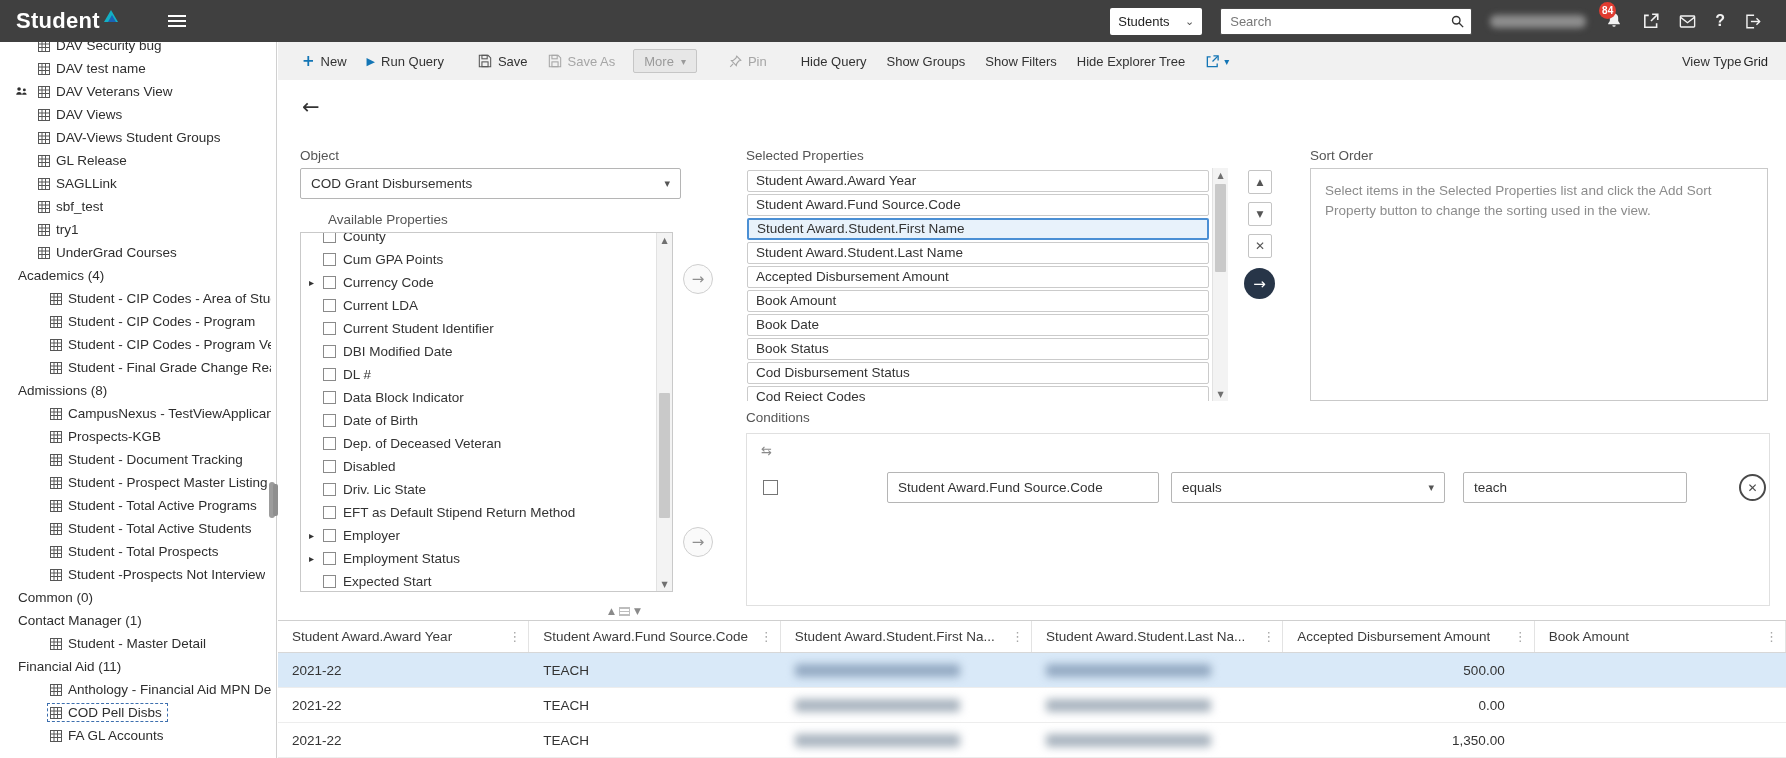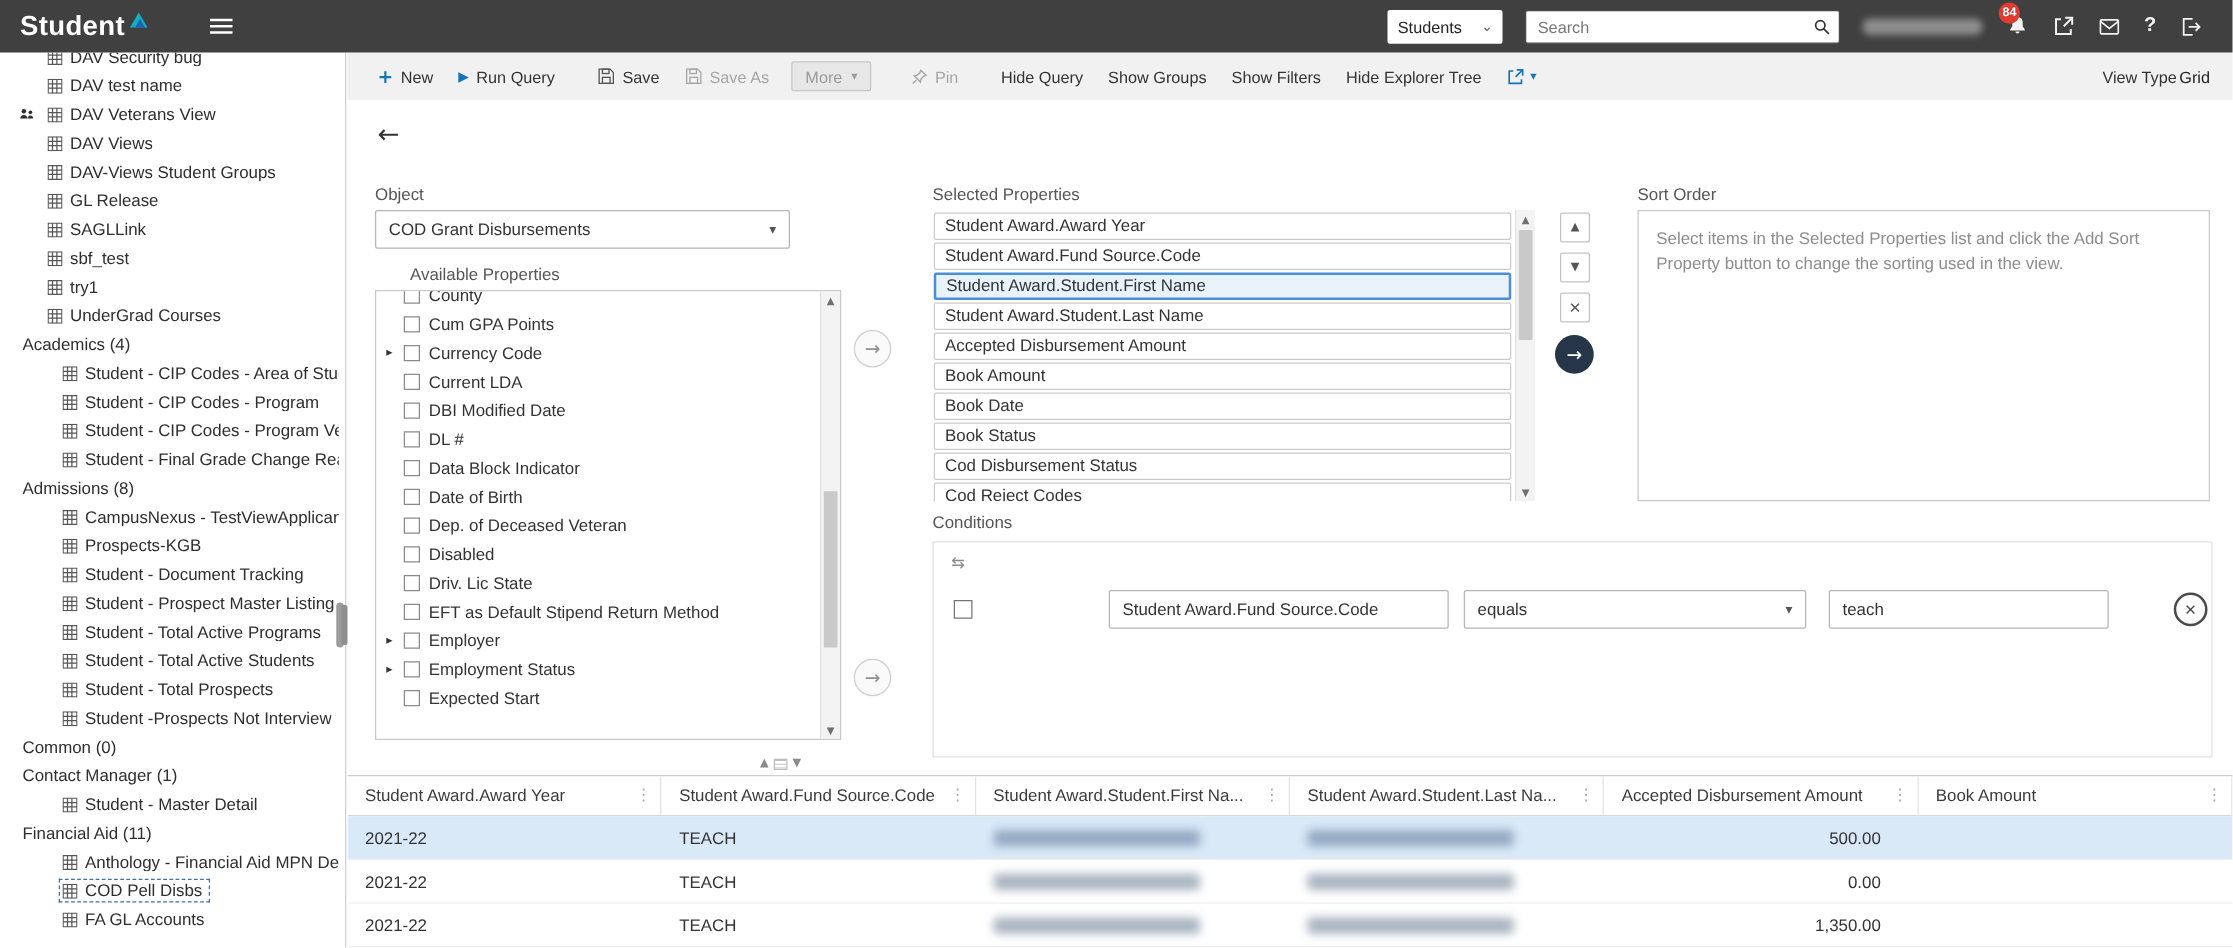--- a/index.html
+++ b/index.html
@@ -75,21 +75,21 @@
   
   .titlebar { position:absolute; left:278px; top:80px; width:1508px; height:54px; background:#fff;
     display:flex; align-items:center; padding-left:24px; }
   .back-arrow { font-size:21px; color:#333; cursor:pointer; margin-right:16px; }
   .page-title { font-size:25px; color:#555; font-weight:400; }
 
   
   .builder { position:absolute; left:278px; top:134px; width:1508px; height:488px; background:#fff; }
   .sec-label { position:absolute; font-size:13.5px; color:#555; }
   .obj-label { left:22px; top:14px; }
-  .object-select { position:absolute; left:22px; top:34px; width:332px; height:31px; border:1px solid #b5b5b5;
+  .object-select { position:absolute; left:22px; top:34px; width:381px; height:31px; border:1px solid #b5b5b5;
     border-radius:2px; background:#fff; display:flex; align-items:center; justify-content:space-between;
     padding:0 10px; font-size:13.5px; color:#333; cursor:pointer; }
   .object-select .sel-caret { font-size:11px; color:#555; }
   .avail-label { left:36px; top:78px;margin-left:14px; }
   .avail-list { position:absolute; left:22px; top:98px; width:373px; height:360px; border:1px solid #c9c9c9;
     background:#fff; overflow:hidden; }
   .avail-inner { padding:2px 0 0 8px; width:356px; overflow:hidden; }
   .avail-item { display:flex; align-items:center; height:23px; white-space:nowrap; cursor:pointer; }
   .avail-item.cut { margin-top:-10px; }
   .avail-item .caret { width:14px; font-size:10px; color:#333; visibility:hidden; flex:0 0 auto; }
@@ -699,20 +699,25 @@
           <span class="a-label">Currency Code</span>
         </div>
         <div class="avail-item">
           <span class="caret icon-glyph">▸</span>
           <span class="checkbox"></span>
           <span class="a-label">Current LDA</span>
         </div>
         <div class="avail-item">
           <span class="caret icon-glyph">▸</span>
           <span class="checkbox"></span>
+          <span class="a-label">Current Student Identifier</span>
+        </div>
+        <div class="avail-item">
+          <span class="caret icon-glyph">▸</span>
+          <span class="checkbox"></span>
           <span class="a-label">DBI Modified Date</span>
         </div>
         <div class="avail-item">
           <span class="caret icon-glyph">▸</span>
           <span class="checkbox"></span>
           <span class="a-label">DL #</span>
         </div>
         <div class="avail-item">
           <span class="caret icon-glyph">▸</span>
           <span class="checkbox"></span>

